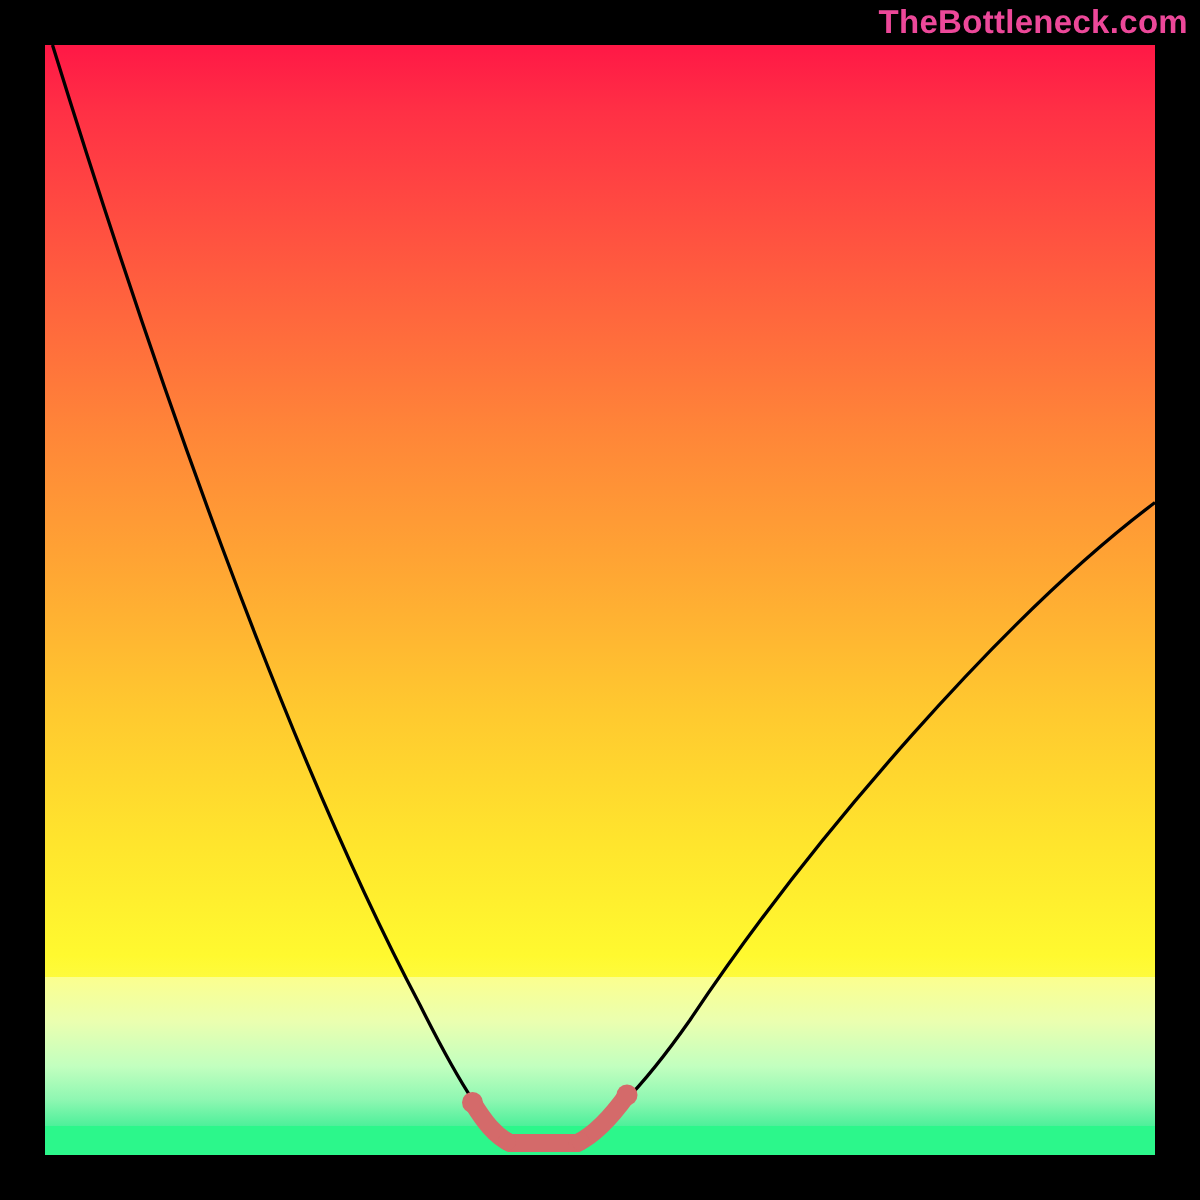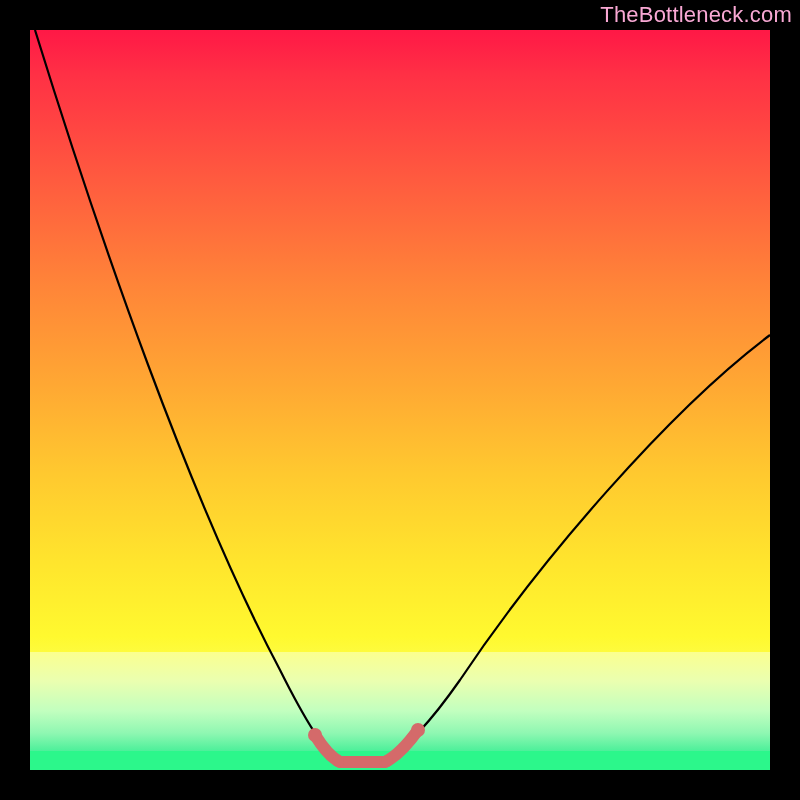--- a/index.html
+++ b/index.html
@@ -59,23 +59,23 @@
     left: 0;
     top: 0;
     width: 740px;
     height: 740px;
     overflow: visible;
   }
   .watermark {
     position: absolute;
     top: 2px;
     right: 8px;
-    color: #f9a8d4;
+    color: #ec4899;
     font-size: 22px;
-    font-weight: 400;
+    font-weight: 700;
     letter-spacing: 0.2px;
     user-select: none;
   }
 </style>
 </head>
 <body>
 
 <div class="outer">
   <div class="watermark">TheBottleneck.com</div>
 

